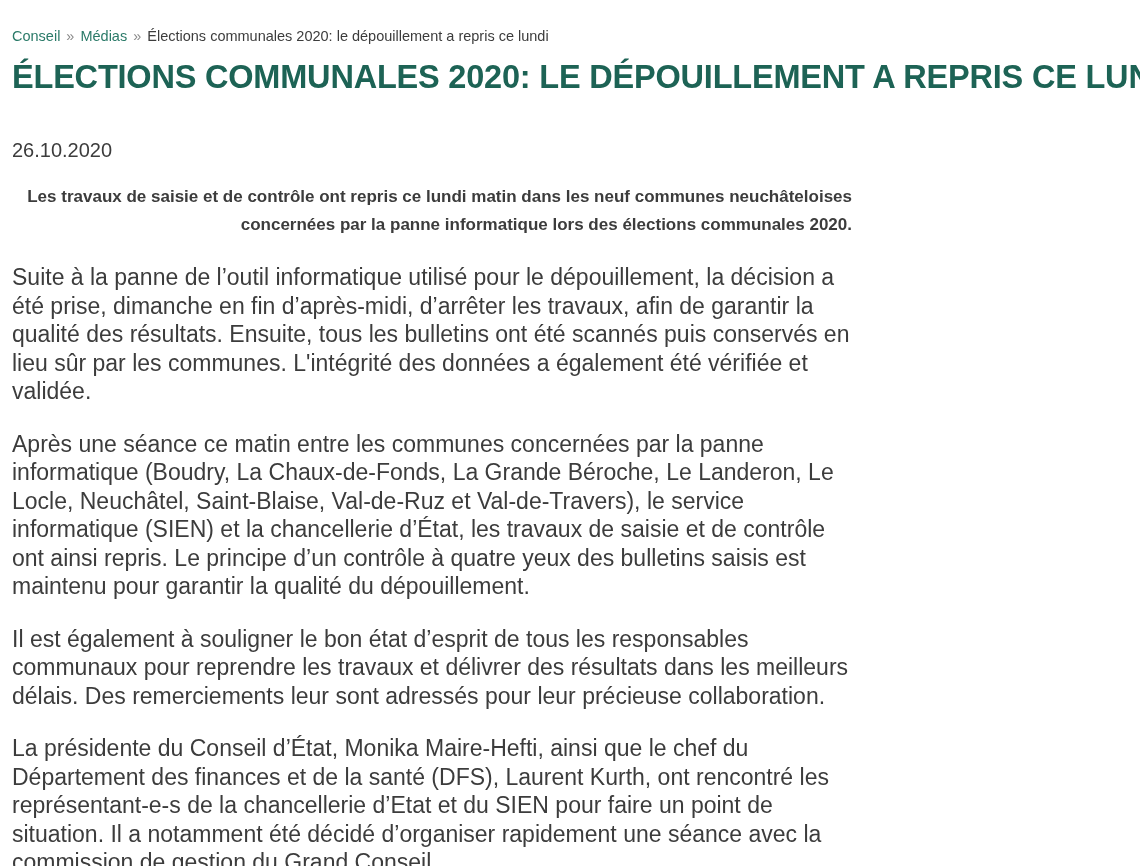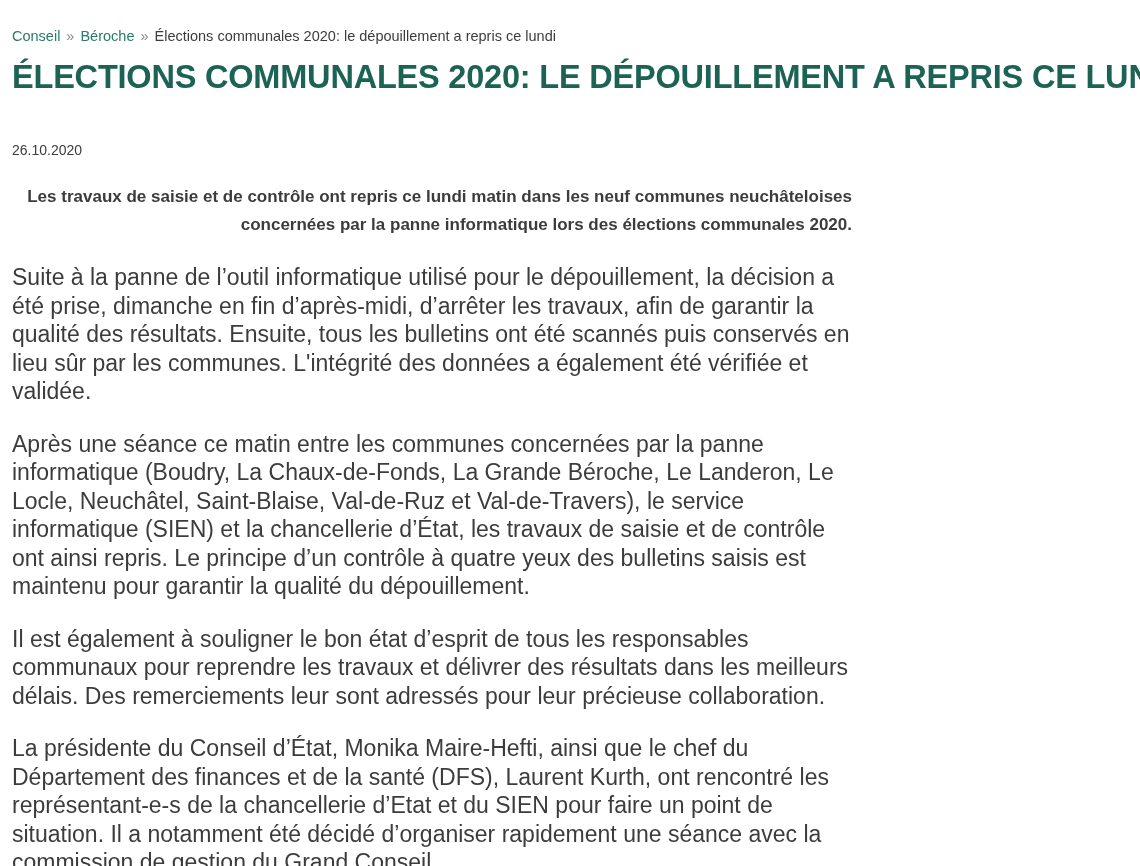--- a/index.html
+++ b/index.html
@@ -48,21 +48,21 @@
     color: #1d6355;
     letter-spacing: -0.2px;
     white-space: nowrap;
   }
   
   .article {
     margin-top: 43px;
     width: 840px;
   }
   .article-date {
-    font-size: 14px;
+    font-size: 20px;
     line-height: 22px;
     color: #3c3c3c;
     margin: 0 0 22px 0;
   }
   .article-lead {
     font-size: 17px;
     line-height: 28px;
     font-weight: bold;
     color: #3c3c3c;
     margin: 0 0 24px 0;
@@ -77,21 +77,21 @@
   .article-para:last-child {
     margin-bottom: 0;
   }
 </style>
 </head>
 <body>
 
 <div class="page">
 
   <nav class="breadcrumb">
-    <a class="crumb-link">Conseil</a><span class="crumb-sep">»</span><a class="crumb-link">Béroche</a><span class="crumb-sep">»</span><span class="crumb-current">Élections communales 2020: le dépouillement a repris ce lundi</span>
+    <a class="crumb-link">Conseil</a><span class="crumb-sep">»</span><a class="crumb-link">Médias</a><span class="crumb-sep">»</span><span class="crumb-current">Élections communales 2020: le dépouillement a repris ce lundi</span>
   </nav>
 
   <h1 class="page-title">ÉLECTIONS COMMUNALES 2020: LE DÉPOUILLEMENT A REPRIS CE LUNDI</h1>
 
   <article class="article">
     <div class="article-date">26.10.2020</div>
     <p class="article-lead">Les travaux de saisie et de contrôle ont repris ce lundi matin dans les neuf communes neuchâteloises concernées par la panne informatique lors des élections communales 2020.</p>
     <p class="article-para">Suite à la panne de l’outil informatique utilisé pour le dépouillement, la décision a été prise, dimanche en fin d’après-midi, d’arrêter les travaux, afin de garantir la qualité des résultats. Ensuite, tous les bulletins ont été scannés puis conservés en lieu sûr par les communes. L'intégrité des données a également été vérifiée et validée.</p>
     <p class="article-para">Après une séance ce matin entre les communes concernées par la panne informatique (Boudry, La Chaux-de-Fonds, La Grande Béroche, Le Landeron, Le Locle, Neuchâtel, Saint-Blaise, Val-de-Ruz et Val-de-Travers), le service informatique (SIEN) et la chancellerie d’État, les travaux de saisie et de contrôle ont ainsi repris. Le principe d’un contrôle à quatre yeux des bulletins saisis est maintenu pour garantir la qualité du dépouillement.</p>
     <p class="article-para">Il est également à souligner le bon état d’esprit de tous les responsables communaux pour reprendre les travaux et délivrer des résultats dans les meilleurs délais. Des remerciements leur sont adressés pour leur précieuse collaboration.</p>

